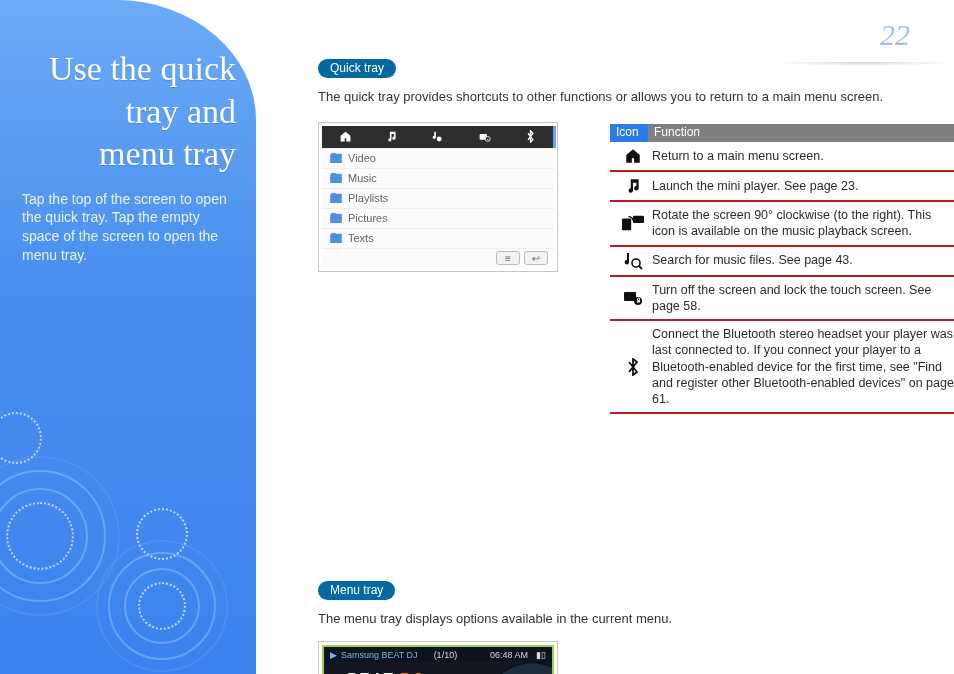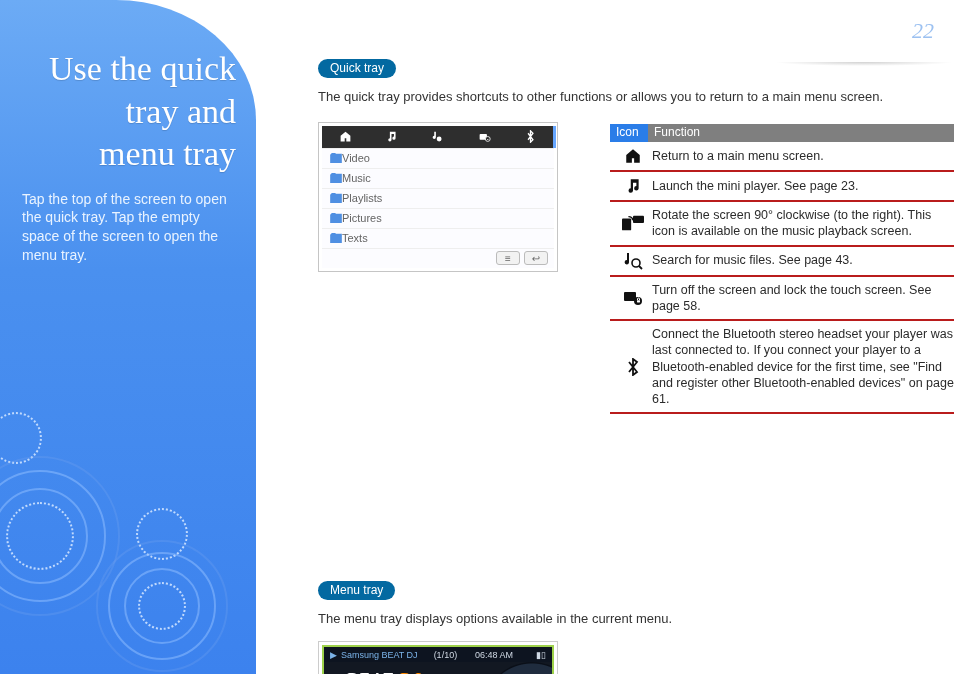--- a/index.html
+++ b/index.html
@@ -15,55 +15,55 @@
   .sidebar .title { font-family: Georgia, "Times New Roman", serif; font-size: 34px; line-height: 1.25; font-weight: 400; padding: 48px 20px 0 22px; text-shadow: 0 1px 1px rgba(0,0,0,.15); text-align: right;}
   .sidebar .sub   { font-size: 14px; line-height: 1.35; padding: 14px 24px 0 22px; color: #e9f3ff; }
 
   
   .ring { position: absolute; border-radius: 50%; }
   .dotring { border: 2px dotted #cfe3ff; opacity: .9; }
   .solid   { border: 2px solid  #8cbbff; opacity: .55; }
   .dark    { border: 2px solid  #7aa9ef; opacity: .25; }
 
   
-  .page-number { position: absolute; top: 18px; right: 20px; font-family: Georgia, serif; font-style: italic; font-size: 22px; color: #9cc1f1; }
+  .page-number { position: absolute; top: 18px; right: 44px; font-family: Georgia, serif; font-style: italic; font-size: 30px; color: #9cc1f1; }
   .page-shadow { position: absolute; top: 62px; right: 0; width: 180px; height: 4px;
     background: radial-gradient(ellipse at top, rgba(0,0,0,.18) 0%, rgba(0,0,0,0) 70%); }
 
   
   .main { position: absolute; left: 318px; top: 58px; width: 612px; }
   .pill { display: inline-block; background: #0369a1; color: #fff; font-size: 12px; height: 19px; line-height: 19px; padding: 0 12px; border-radius: 10px; }
   .lead { font-size: 13px; color: #333; margin-top: 10px; line-height: 1.35; }
 
   
   .shot { border: 1px solid #c5c5c5; background: #fff; padding: 3px; }
   .qt    { width: 240px; margin-top: 16px; }
   .qt-top { background: #2e2e2e; height: 22px; display: flex; align-items: center; justify-content: space-around; position:relative; }
   .qt-top .ico { width: 14px; height: 14px; display:inline-flex; align-items:center; justify-content:center; color:#fff; font-size:12px; }
   .qt-top::after{content:""; position:absolute; right:-2px; top:0; bottom:0; width:3px; background:#66a6ff;}
-  .qt-row { height: 20px; display:flex; align-items:center; padding-left:8px; font-size:11px; color:#646464; border-top:1px solid #eee; background:#fcfcff;}
+  .qt-row { height: 20px; display:flex; align-items:center; padding-left:8px; gap:6px; font-size:11px; color:#646464; border-top:1px solid #eee; background:#fcfcff;}
   .qt-row svg{flex:none}
   .qt-foot { height: 20px; background:#fcfcff; border-top:1px solid #eee; display:flex; justify-content:flex-end; align-items:center; gap:4px; padding-right:6px; }
   .qt-foot .btn { width:24px; height:14px; border:1px solid #bbb; border-radius:3px; display:flex; align-items:center; justify-content:center; color:#666; font-size:10px; background:#f2f2f2;}
 
   
   .tbl { position:absolute; left: 262px; top: 66px; width: 350px; font-size: 12.5px; line-height:1.3;margin-left:30px; }
   .tbl .hdr { display:flex; background:#7f7f7f; color:#fff; height:18px; align-items:center; }
   .tbl .hdr .c1{ width:38px; background:#2a7de8; height:100%; display:flex; align-items:center; padding-left:6px; font-size:12px;}
   .tbl .hdr .c2{ padding-left:6px; font-size:12px; }
   .tbl .row  { display:flex; border-bottom:2px solid #b91c1c; padding:5px 4px; align-items:center; }
   .tbl .row .c1{ width:38px; flex:none; display:flex; align-items:center; justify-content:center; }
   .tbl .row .c2{ flex:1; color:#2b2b2b; }
 
   
   .sec2 { margin-top: 308px; }
   .mt    { width: 240px; margin-top: 14px; border:1px solid #ccc; padding:3px; background:#fff;}
   .mt-inner{ position:relative; height:130px; border:2px solid #9ed24a; background:#121822; color:#d2e3ff; font-size:10px; overflow:hidden;}
   .mt-top{height:15px; background:#0d1420; display:flex; align-items:center; padding:0 6px; font-size:9px; color:#7bb3e8; justify-content:space-between;}
-  .mt-top .r{display:flex; gap:23px; color:#cfd8e3;}
+  .mt-top .r{display:flex; gap:8px; color:#cfd8e3;}
   .mt-title{position:absolute; left:22px; top:22px; font-family:Georgia,serif; font-style:italic; font-weight:bold; font-size:17px; letter-spacing:1px;}
   .mt-title .b{color:#fff;}
   .mt-title .d{color:#ff8a00;}
   .mt-disc{position:absolute; right:-30px; top:15px; width:100px; height:100px; border-radius:50%; background:radial-gradient(circle,#0a0f18 0 10px,#1f2c3e 11px 48px,#0a0f18 49px);}
 
   
   svg { display:block; }
 </style>
 </head>
 <body>

